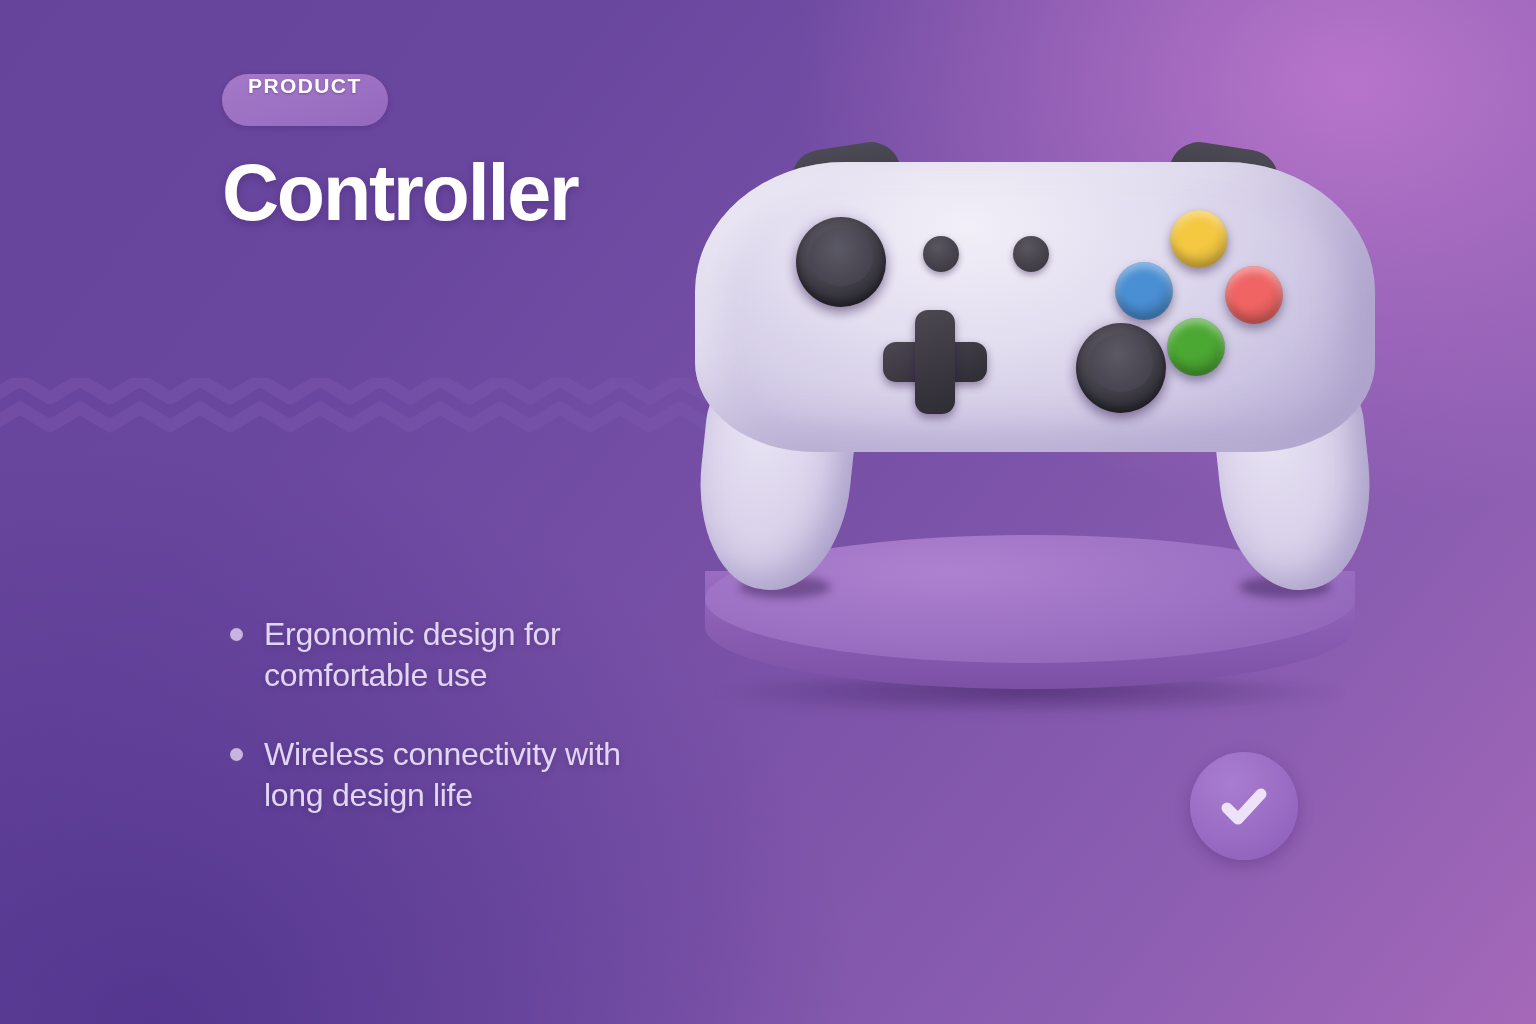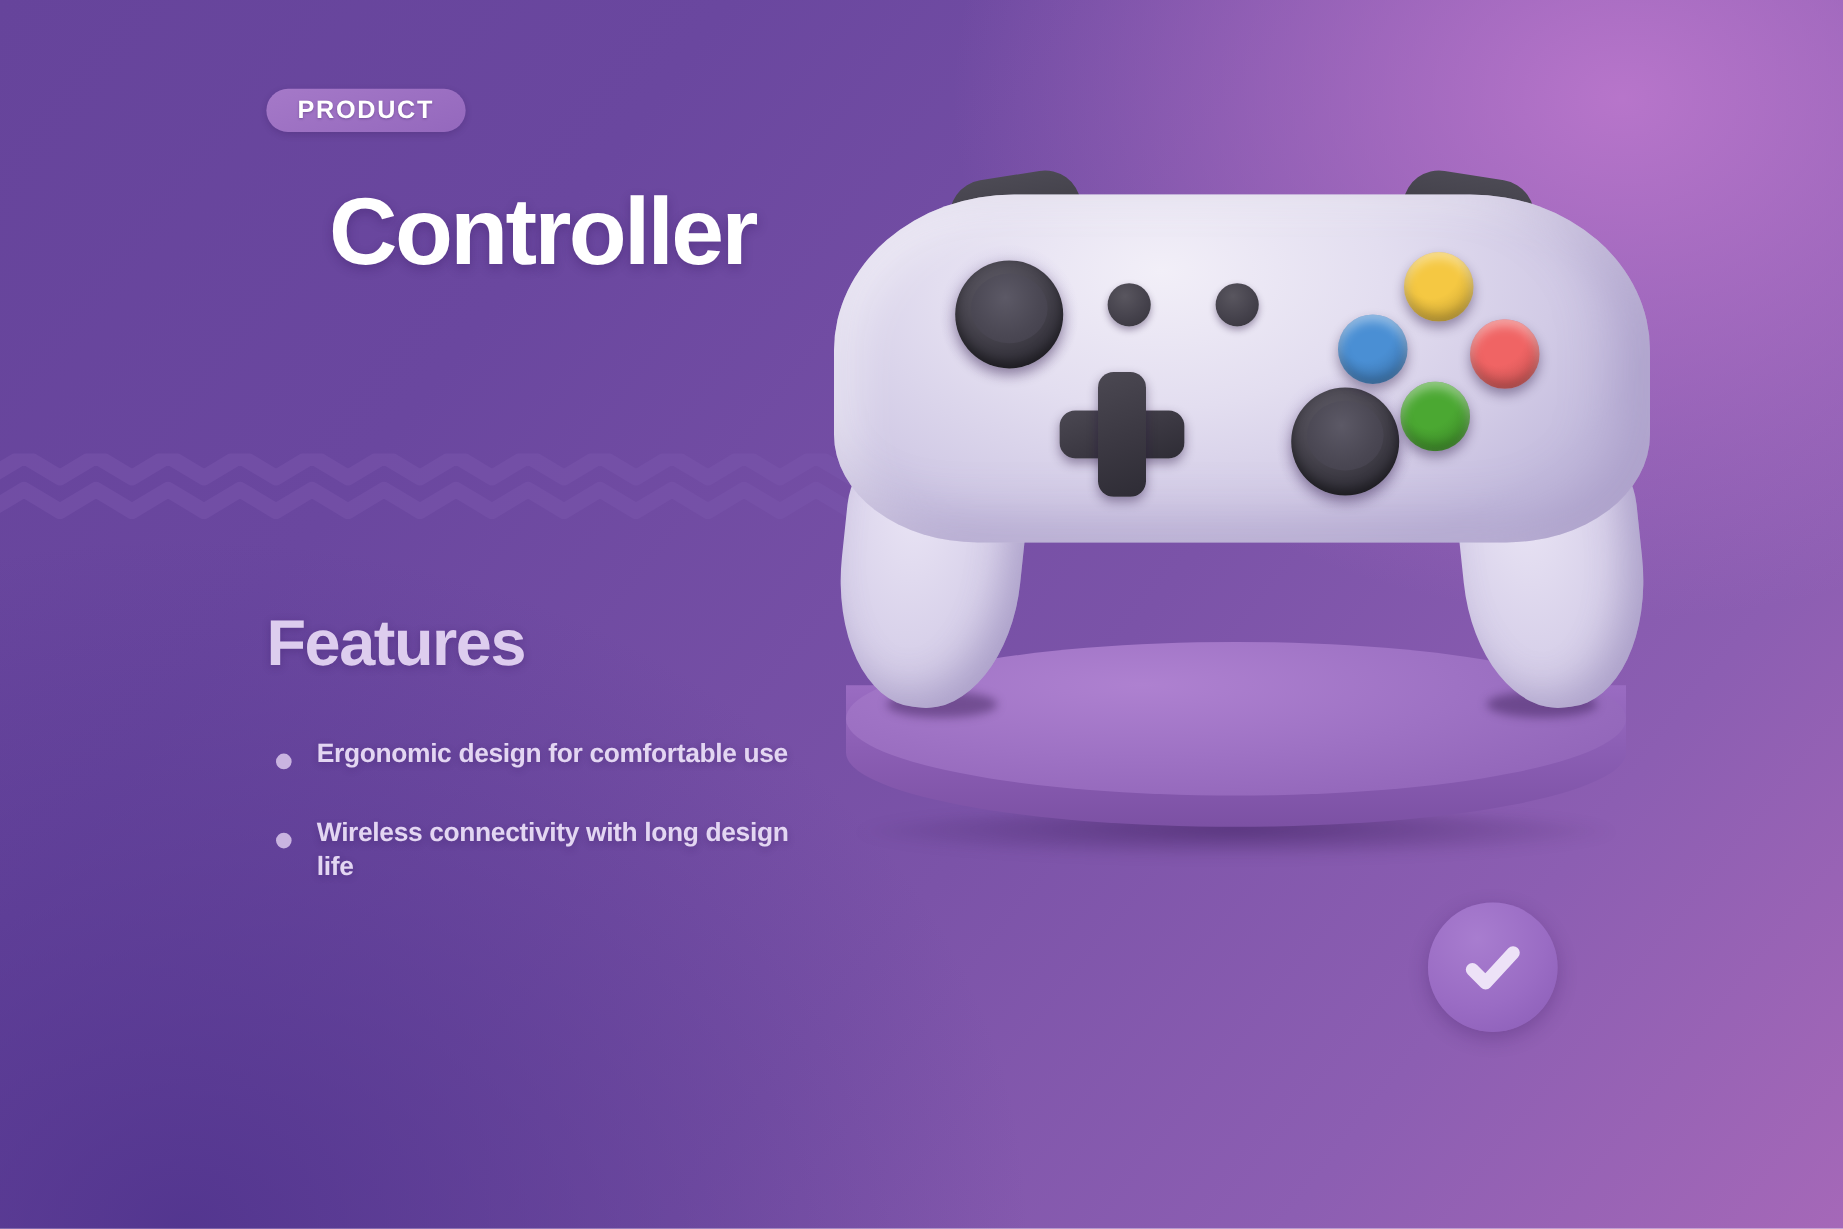--- a/index.html
+++ b/index.html
@@ -31,22 +31,22 @@
   .left-col {
     position:absolute;
     left:222px; top:0;
     width:470px; height:1024px;
   }
 
   .badge {
     position:absolute;
     left:0; top:74px;
     display:inline-flex;
-    align-items:center; justify-content:center;
-    height:36px;
+    justify-content:center;
+    height:52px;
     padding:0 26px;
     border-radius:26px;
     background:linear-gradient(160deg, #A579C8 0%, #9468BD 100%);
     box-shadow:0 2px 6px rgba(40,16,70,0.20);
   }
   .badge span {
     color:#FFFFFF;
     font-size:21px;
     font-weight:bold;
     letter-spacing:1.4px;
@@ -56,21 +56,20 @@
   .title {
     position:absolute;
     left:0; top:155px;
     width:460px;
     color:#FFFFFF;
     font-size:79px;
     font-weight:bold;
     line-height:0.96;
     letter-spacing:-2.2px;
     text-shadow:0 3px 9px rgba(45,18,85,0.30);
-    text-align:center;
   }
   .title .l2 { display:block; }
 
   .features-heading {
     position:absolute;
     left:0; top:505px;
     color:#DDCDEE;
     font-size:54px;
     font-weight:bold;
     letter-spacing:-1.2px;
@@ -81,22 +80,22 @@
     position:absolute;
     left:0; top:614px;
     width:450px;
     list-style:none;
   }
   .feature-item {
     position:relative;
     padding-left:42px;
     margin-bottom:38px;
     color:#E3D6F2;
-    font-size:22px;
-    font-weight:bold;
+    font-size:32px;
+    font-weight:normal;
     line-height:1.28;
     letter-spacing:-0.3px;
     text-shadow:0 2px 6px rgba(45,18,85,0.26);
   }
   .feature-item::before {
     content:"";
     position:absolute;
     left:8px; top:14px;
     width:13px; height:13px;
     border-radius:50%;
@@ -252,21 +251,20 @@
   <div class="left-col">
 
     <div class="badge">
       <span>PRODUCT</span>
     </div>
 
     <h1 class="title">
       <span class="l1">Controller</span>
     </h1>
 
-    <h2 class="features-heading">Features</h2>
 
     <ul class="feature-list">
       <li class="feature-item">Ergonomic design for comfortable use</li>
       <li class="feature-item">Wireless connectivity with long design life</li>
     </ul>
 
   </div>
 
   <div class="scene">
 

